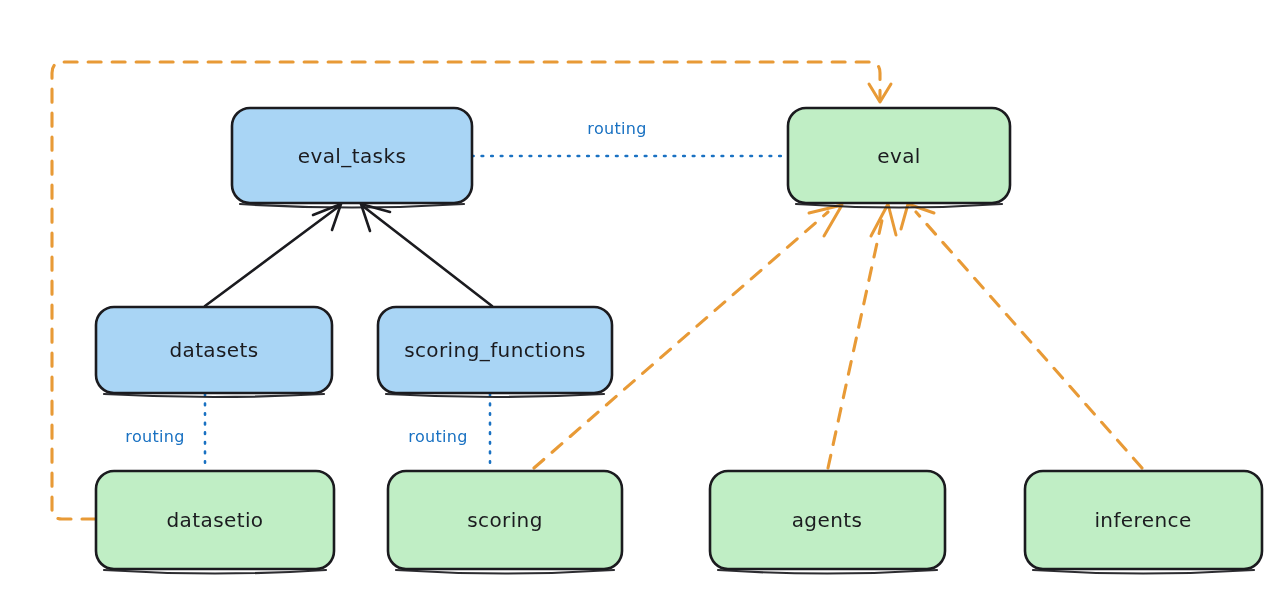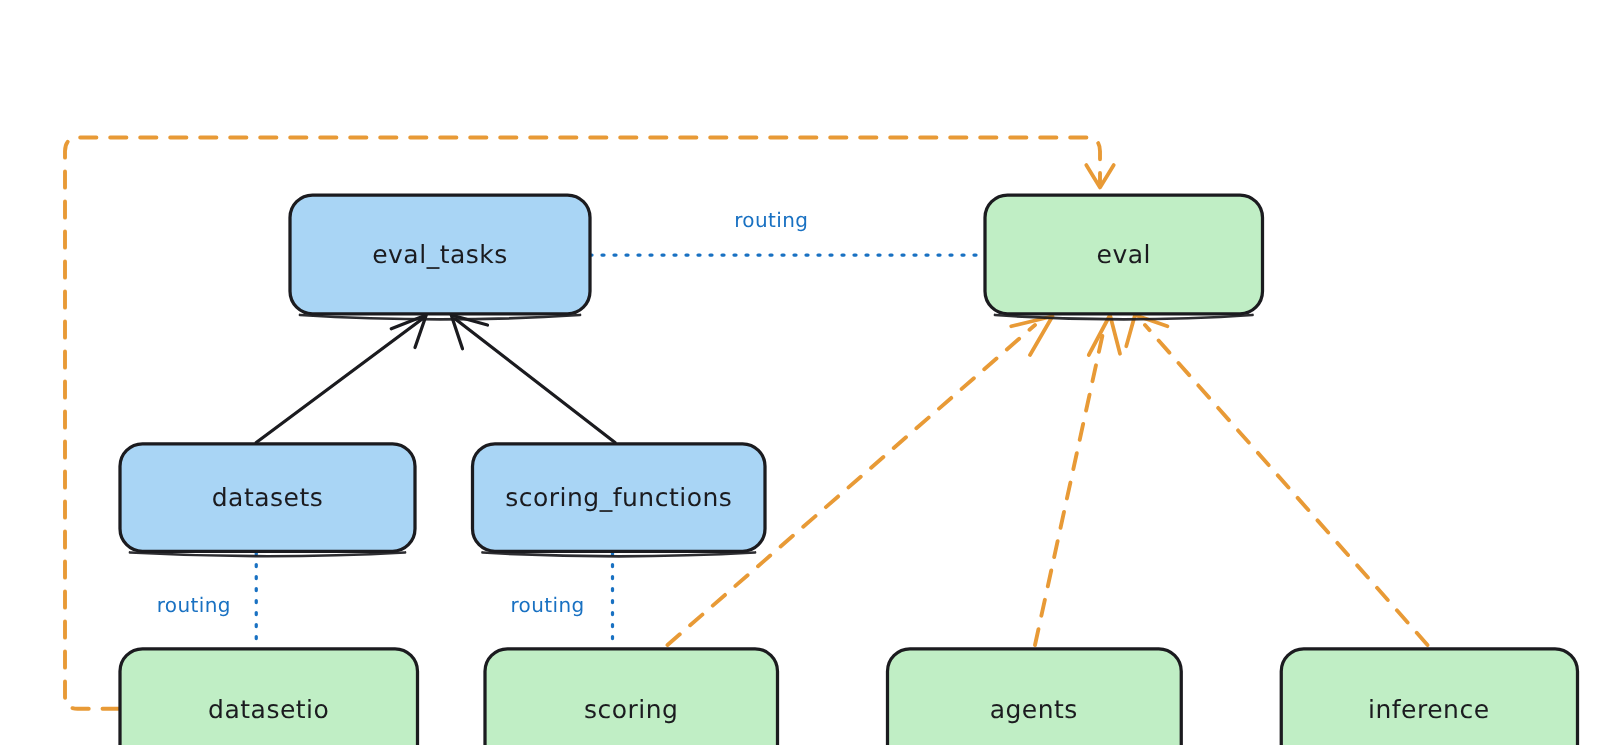--- a/index.html
+++ b/index.html
@@ -12,21 +12,20 @@
     width: 1280px;
     height: 596px;
     overflow: hidden;
     font-family: "DejaVu Sans", sans-serif;
   }
   #diagram-root {
     position: relative;
     width: 1280px;
     height: 536px;
     background: #ffffff;
-    margin-top: 48px;
   }
   svg#diagram-svg {
     position: absolute;
     top: 0;
     left: 0;
     width: 1280px;
     height: 596px;
     display: block;
   }
   .node-shape {

